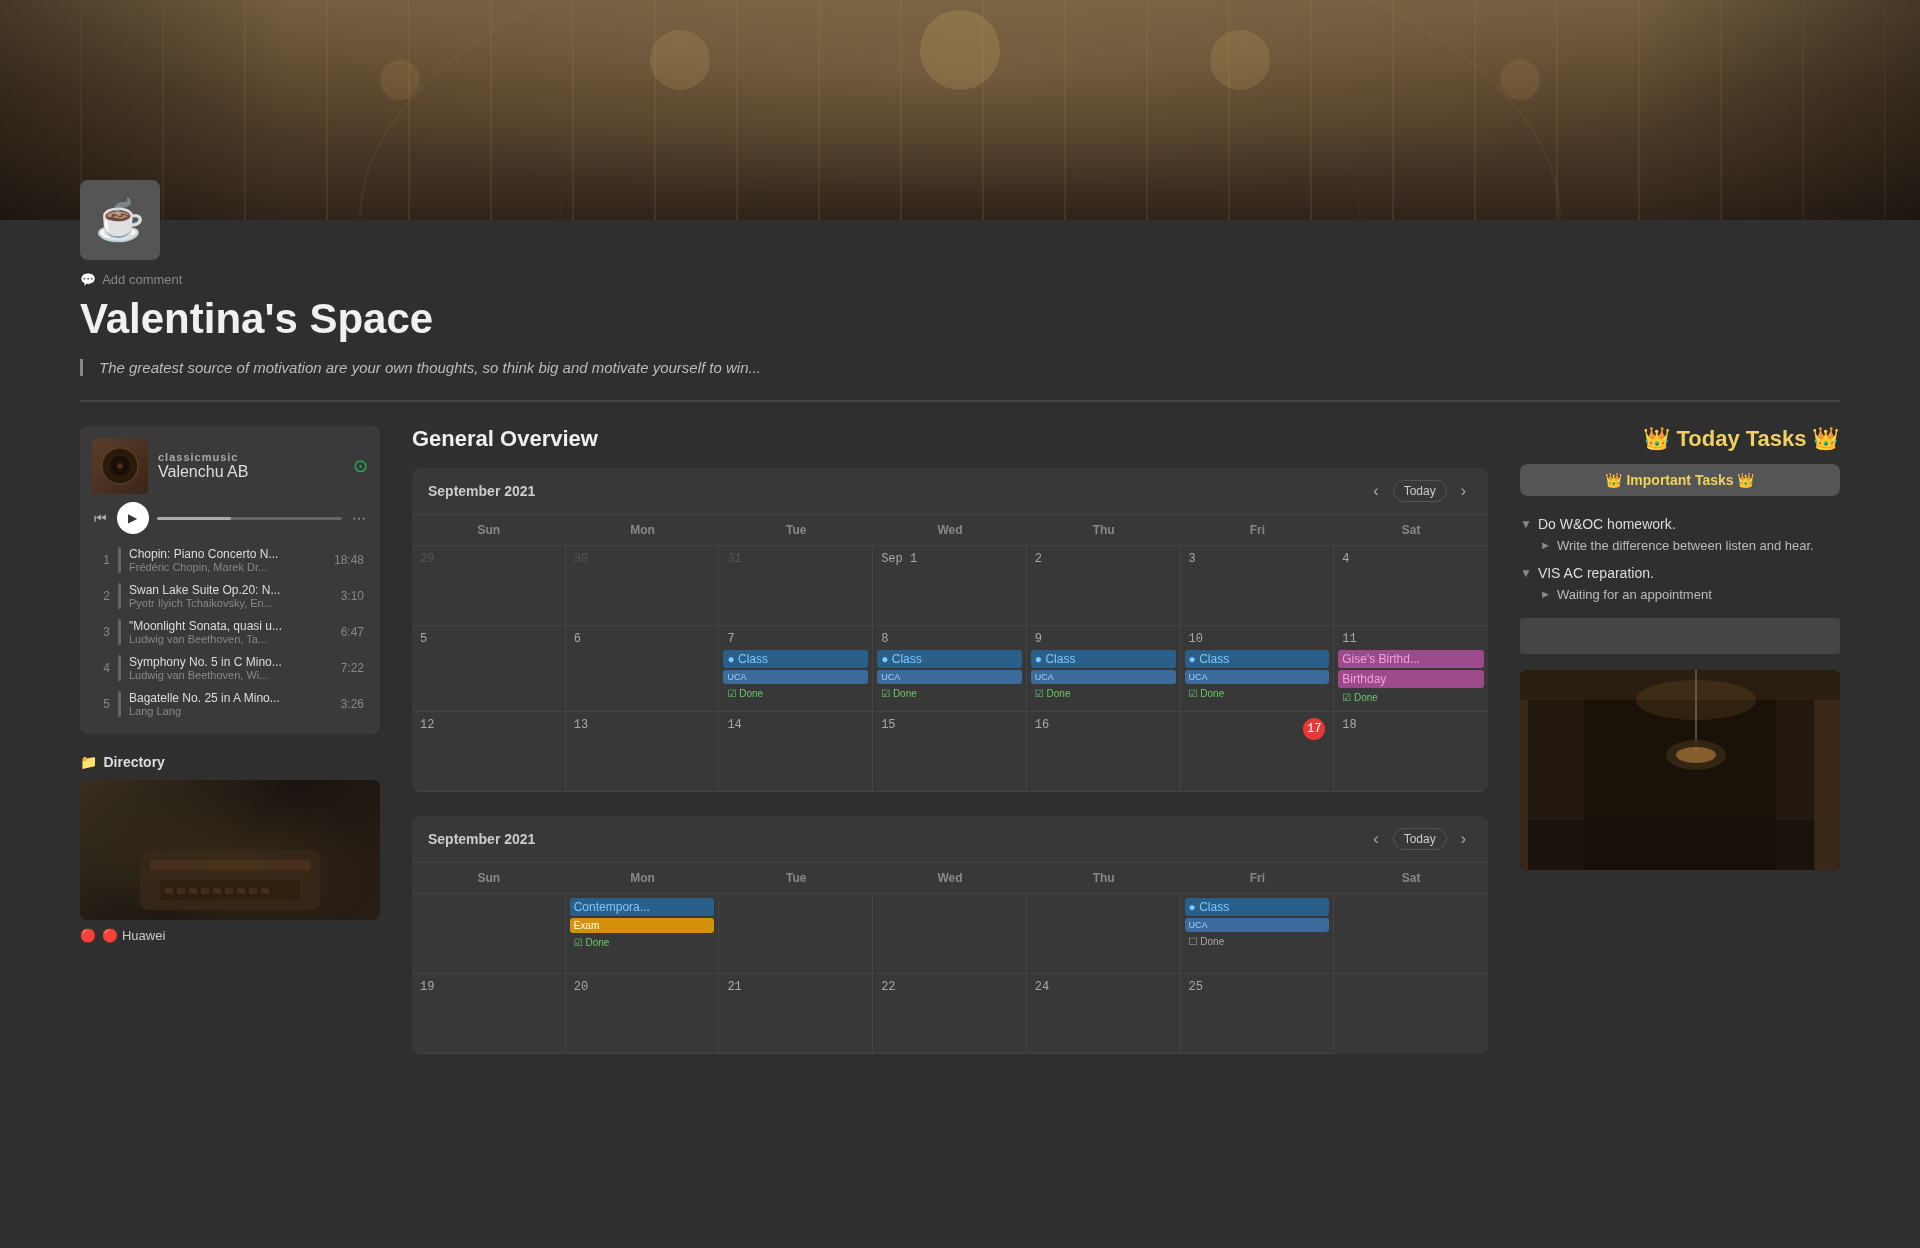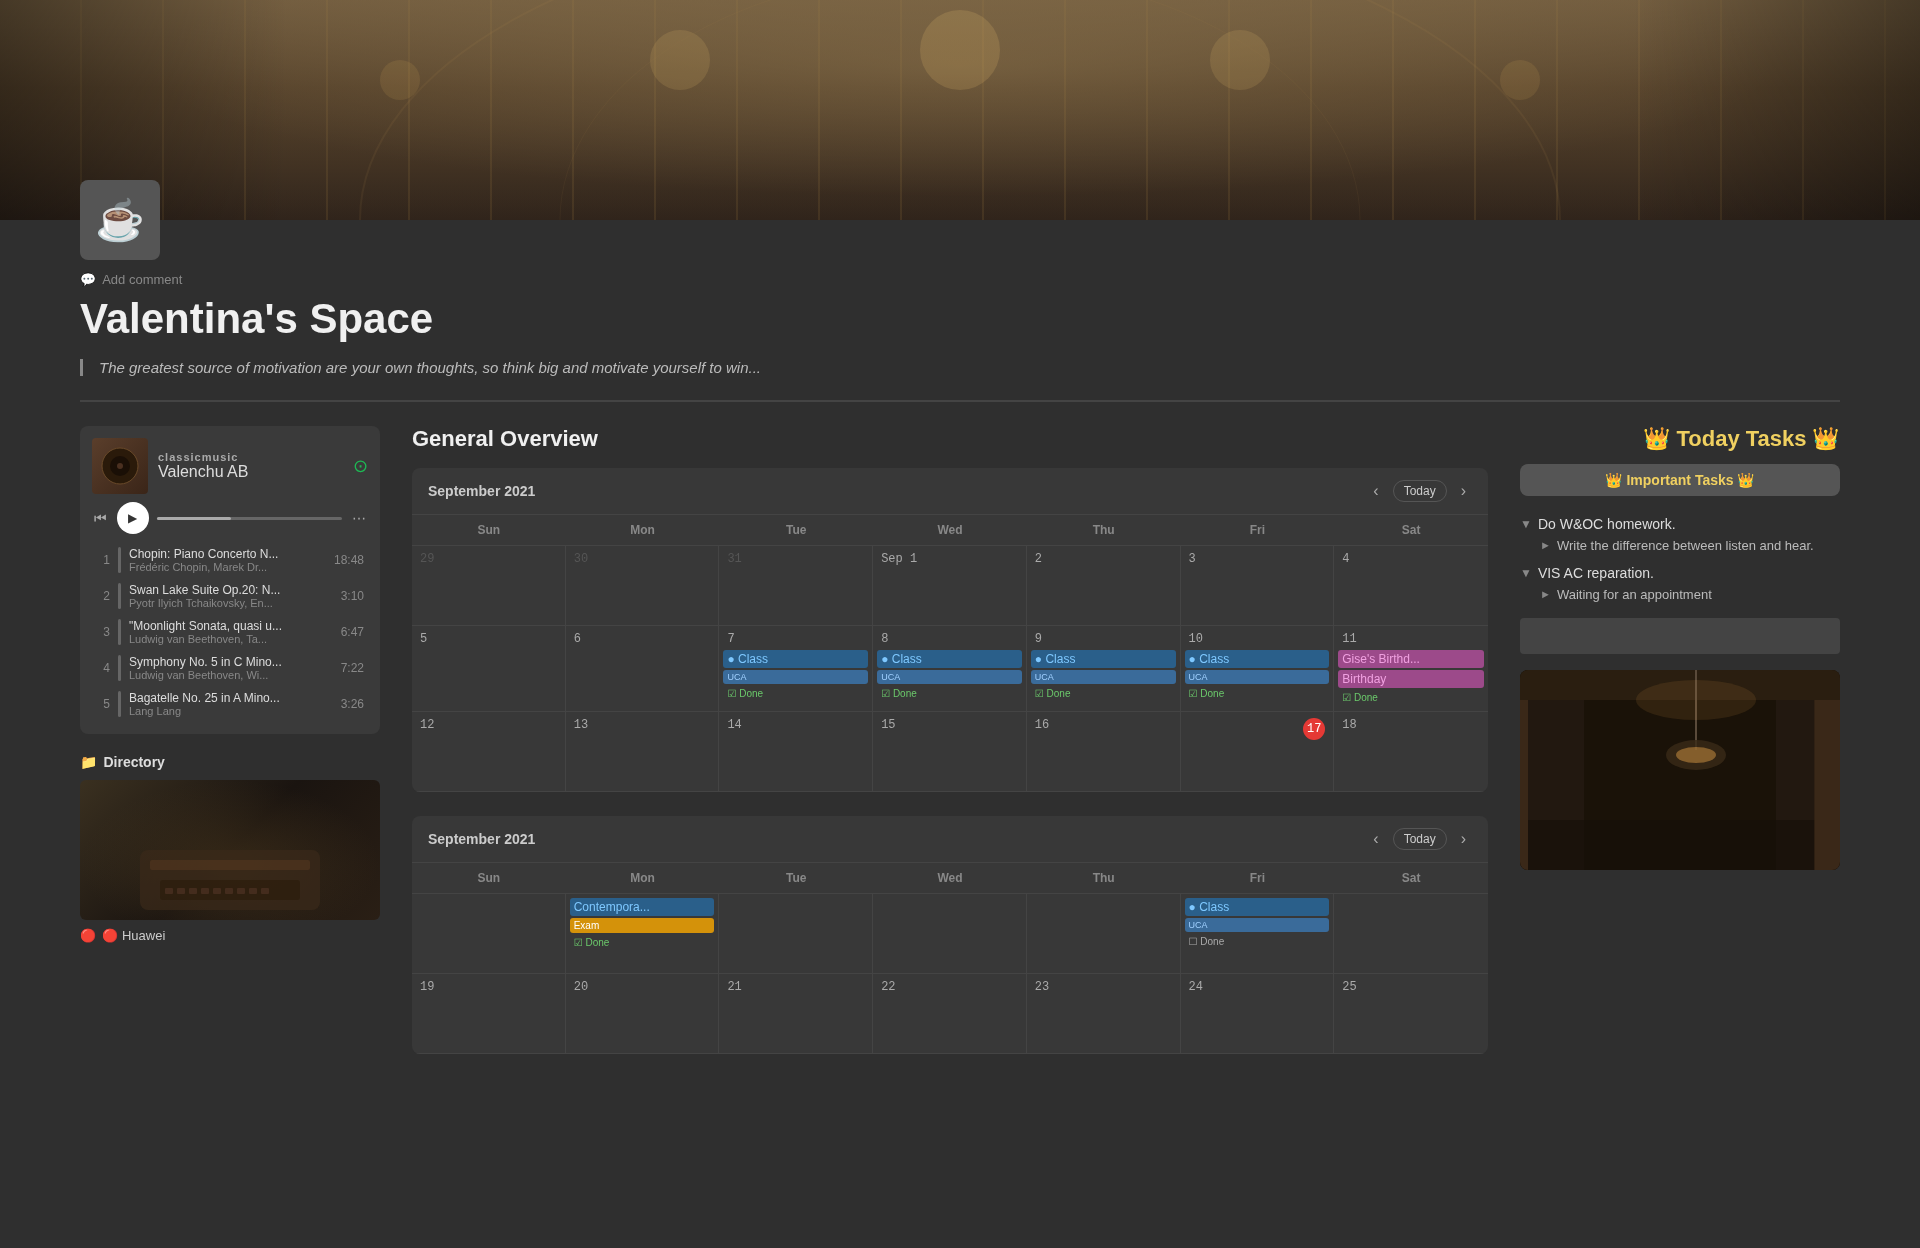--- a/index.html
+++ b/index.html
@@ -764,23 +764,20 @@
           <div class="cal-cell">
             <div class="cal-date">20</div>
           </div>
           <div class="cal-cell">
             <div class="cal-date">21</div>
           </div>
           <div class="cal-cell">
             <div class="cal-date">22</div>
           </div>
           <div class="cal-cell">
-            <div class="cal-date">23</div>
-          </div>
-          <div class="cal-cell">
             <div class="cal-date">24</div>
           </div>
           <div class="cal-cell">
             <div class="cal-date">25</div>
           </div>
         </div>
       </div>
     </div>
 
     <div class="tasks-col">

